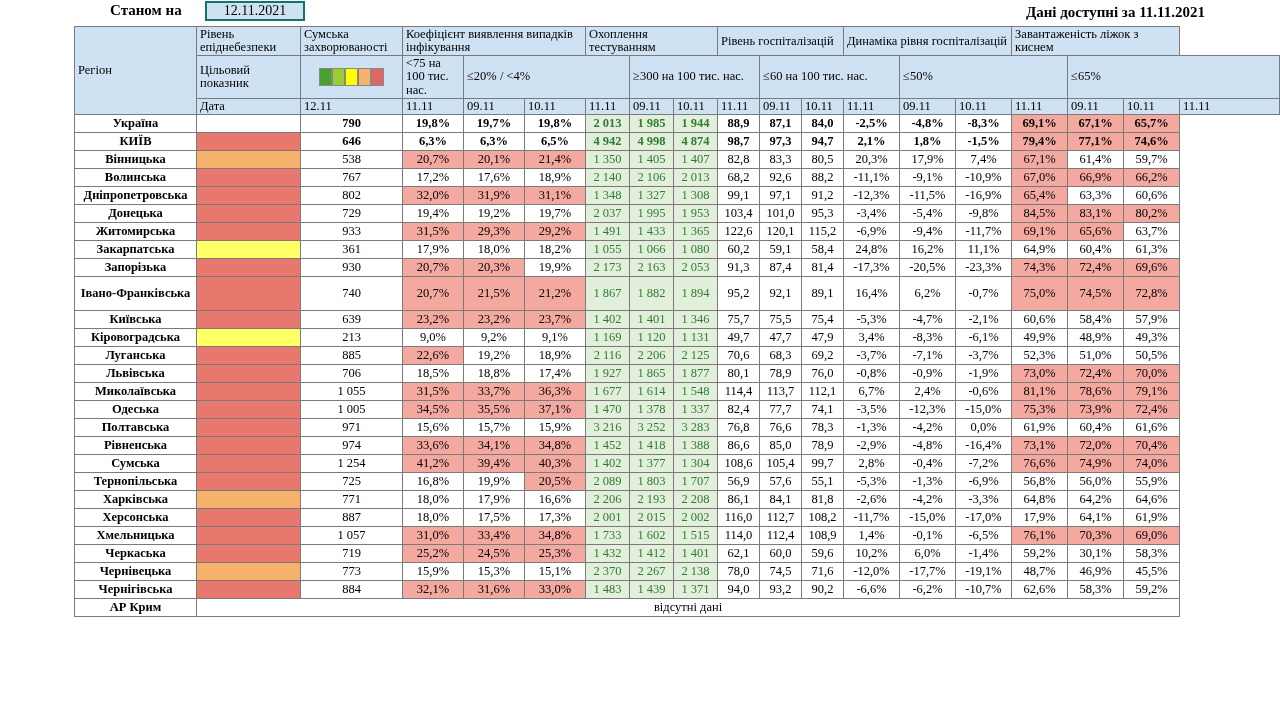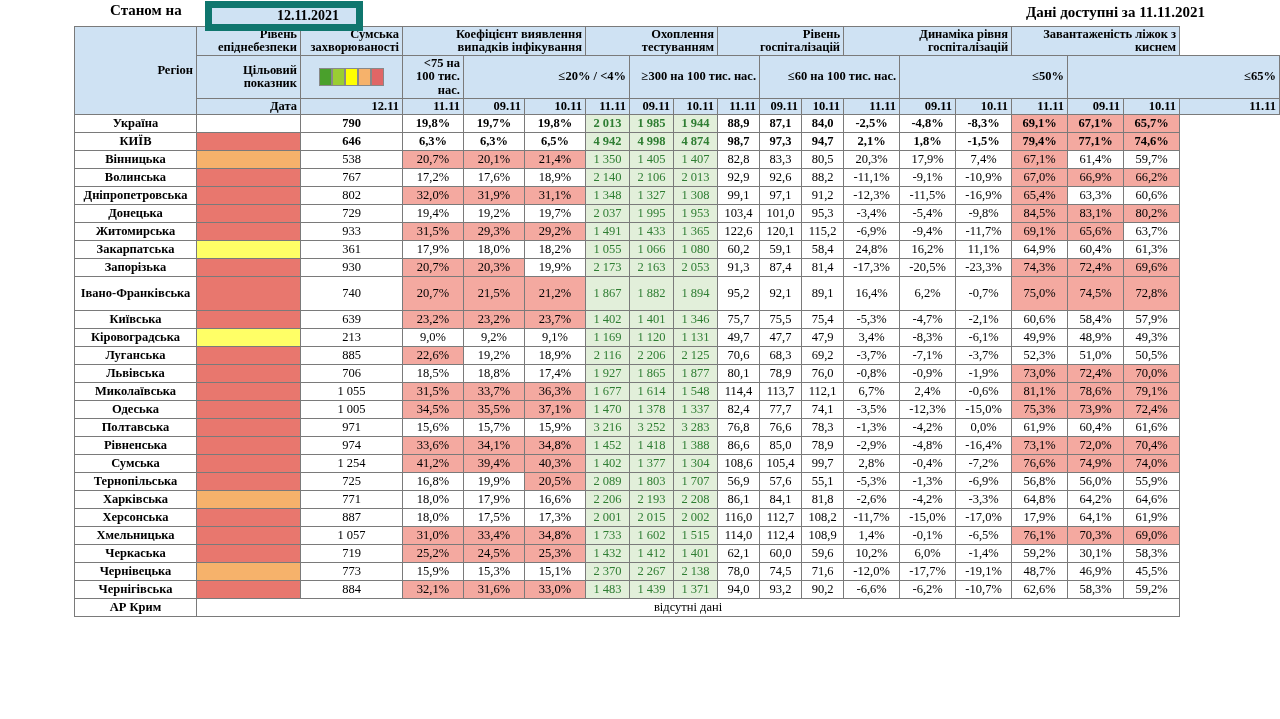--- a/index.html
+++ b/index.html
@@ -1,23 +1,23 @@
 <!DOCTYPE html>
 <html><head>
 <meta charset="utf-8">
 <style>
   html,body{margin:0;padding:0;background:#ffffff;}
   body{font-family:"Liberation Serif", serif;color:#000;}
   #page{position:relative;width:1280px;height:719px;overflow:hidden;background:#fff;}
   table.grid{border-collapse:collapse;table-layout:fixed;width:1206px;margin-left:74px;}
   table.grid td, table.grid th{border:1px solid #7a7a7a;font-size:12.5px;padding:1px 3px;vertical-align:middle;}
-  .hdr{background:#cfe2f3;text-align:right;font-weight:bold;font-size:12.5px;line-height:1.05;}
+  .hdr{background:#cfe2f3;text-align:left;font-weight:normal;font-size:12.5px;line-height:1.05;}
   .topbar{height:26px;position:relative;}
   .topbar .t1{position:absolute;left:110px;top:2px;font-weight:bold;font-size:15px;}
-  .topbar .date1{position:absolute;left:205px;top:1px;width:96px;text-align:center;background:#cfe2f3;border:7px solid #0f766e;font-weight:bold;font-size:14px;padding-left:48px;}
+  .topbar .date1{position:absolute;left:205px;top:1px;width:96px;text-align:center;background:#cfe2f3;border:2px solid #0f766e;font-weight:normal;font-size:14px;}
   .topbar .t2{position:absolute;right:75px;top:4px;font-weight:bold;font-size:15px;}
   .regname{text-align:center;font-weight:bold;font-size:13px;padding-left:4px;white-space:normal;line-height:1.0;}
   .num{text-align:center;}
   .green-txt{color:#2e7d32;}
   .bg-red{background:#f4a9a0;}
   .bg-green{background:#e2efda;}
   .legend{display:flex;gap:0;justify-content:center;align-items:center;}
   .legend i{display:block;width:11px;height:16px;border:1px solid #888;}
   .bold{font-weight:bold;}
   .center{text-align:center;}
@@ -169,21 +169,21 @@
         <tr>
           <td class="regname">Волинська</td>
           <td style="background: rgb(232, 119, 110);"></td>
           <td class="num">767</td>
           <td class="num ">17,2%</td>
           <td class="num ">17,6%</td>
           <td class="num ">18,9%</td>
           <td class="num bg-green green-txt">2 140</td>
           <td class="num bg-green green-txt">2 106</td>
           <td class="num bg-green green-txt">2 013</td>
-          <td class="num ">92,9</td>
+          <td class="num ">68,2</td>
           <td class="num ">92,6</td>
           <td class="num ">88,2</td>
           <td class="num">-11,1%</td>
           <td class="num">-9,1%</td>
           <td class="num">-10,9%</td>
           <td class="num bg-red">67,0%</td>
           <td class="num bg-red">66,9%</td>
           <td class="num bg-red">66,2%</td>
         </tr>
         <tr>

